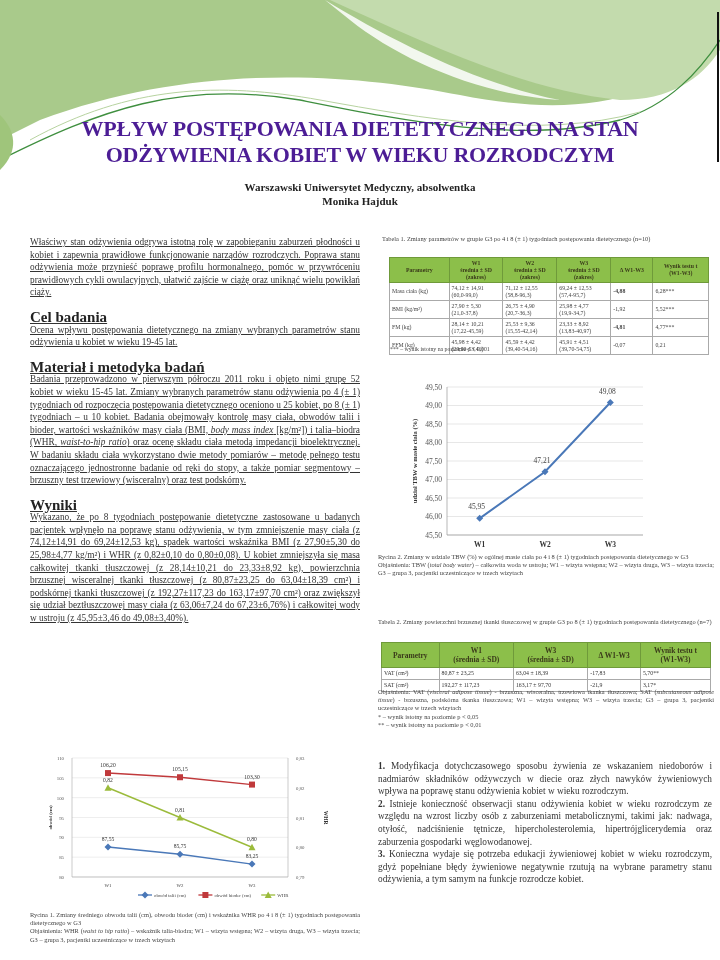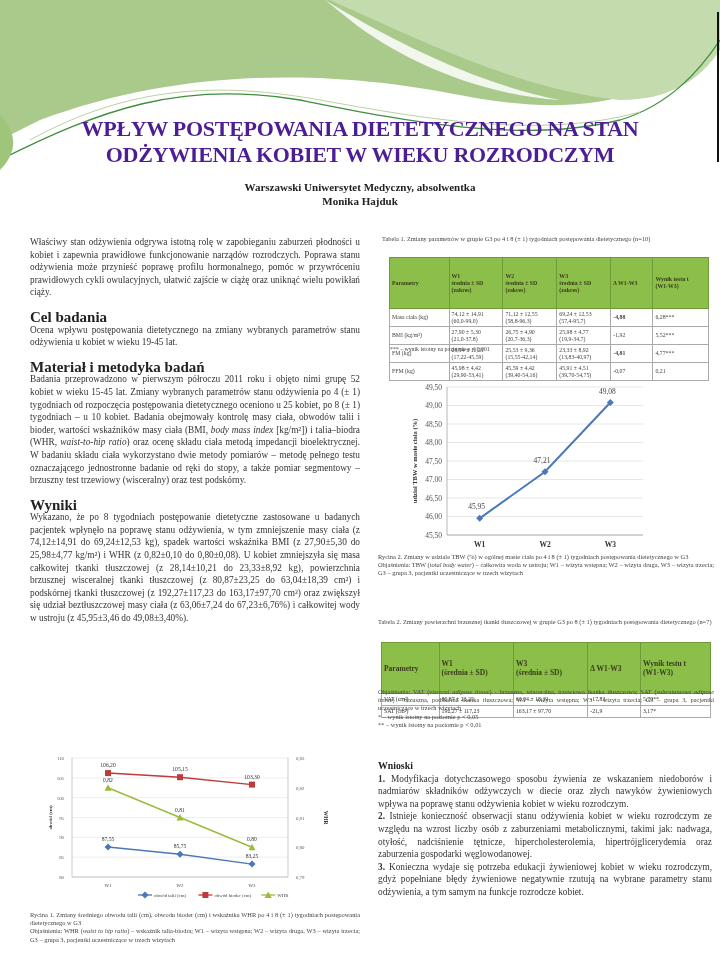--- a/index.html
+++ b/index.html
@@ -1,27 +1,27 @@
 <!DOCTYPE html>
 <html><head>
 <meta charset="utf-8">
 <style>
   html,body{margin:0;padding:0;}
   body{width:720px;height:960px;position:relative;overflow:hidden;background:#fff;font-family:"Liberation Serif","DejaVu Serif",serif;color:#222;}
   .hdr{position:absolute;left:0;top:0;width:720px;height:170px;}
   .edge-line{position:absolute;left:717px;top:12px;width:2px;height:150px;background:#111;}
   .title{position:absolute;left:0;top:116px;width:720px;text-align:center;color:#4c1d95;font-weight:bold;font-size:22px;line-height:26px;letter-spacing:-0.3px;}
   .author{position:absolute;left:0;top:180px;width:720px;text-align:center;font-size:11px;line-height:14px;font-weight:bold;color:#222;}
-  .col-left{position:absolute;left:30px;top:236px;width:330px;font-size:9.3px;line-height:12.6px;text-align:justify;color:#333;}
+  .col-left{position:absolute;left:30px;top:236px;width:330px;font-size:9.3px;line-height:12.6px;text-align:justify;color:#333;text-decoration:underline;}
   .col-left p{margin:0 0 12px 0;}
   .col-left h3{margin:0;font-size:15px;font-weight:bold;color:#222;}
   .cap{font-size:6.4px;line-height:8.2px;color:#444;text-align:justify;}
   .t1cap{position:absolute;left:382px;top:235px;width:330px;}
   table.tbl{border-collapse:collapse;font-size:5.8px;line-height:7px;color:#444;}
-  table.tbl th{background:#8cbf4a;color:#3a3a1a;font-weight:bold;border:1px solid #6f9a3a;padding:14px 2px;text-align:left;}
+  table.tbl th{background:#8cbf4a;color:#3a3a1a;font-weight:bold;border:1px solid #6f9a3a;padding:1px 2px;text-align:center;}
   table.tbl td{border:1px solid #aaa;padding:1px 2px;vertical-align:middle;}
   .tbl1{position:absolute;left:389px;top:257px;width:320px;}
   .tbl1 th{height:22px;}
   .tbl1 td{height:15px;}
   .note1{position:absolute;left:390px;top:346px;font-size:5.8px;color:#444;}
   .chart2{position:absolute;left:385px;top:378px;width:330px;height:172px;}
   .fig2cap{position:absolute;left:378px;top:553px;width:336px;}
   .t2cap{position:absolute;left:378px;top:618px;width:336px;}
   .tbl2{position:absolute;left:381px;top:642px;width:330px;font-size:7px;line-height:8.5px;}
   .tbl2 th{font-size:7.5px;line-height:9px;height:22px;}
@@ -289,17 +289,16 @@
       </tr>
     </tbody>
 </table>
 <div class="t2notes cap">
   <div><span>Objaśnienia: VAT (</span><i>visceral adipose tissue</i><span>) - brzuszna, wisceralna, trzewiowa tkanka tłuszczowa; SAT (</span><i>subcutaneous adipose tissue</i><span>) - brzuszna, podskórna tkanka tłuszczowa; W1 – wizyta wstępna; W3 – wizyta trzecia; G3 – grupa 3, pacjentki uczestniczące w trzech wizytach</span></div>
   <div>* – wynik istotny na poziomie p &lt; 0,05</div>
   <div>** – wynik istotny na poziomie p &lt; 0,01</div>
 </div>
 
 <div class="concl">
-  <h3>Wnioski</h3>
   <p><b>1.</b><span> Modyfikacja dotychczasowego sposobu żywienia ze wskazaniem niedoborów i nadmiarów składników odżywczych w diecie oraz złych nawyków żywieniowych wpływa na poprawę stanu odżywienia kobiet w wieku rozrodczym.</span></p>
   <p><b>2.</b><span> Istnieje konieczność obserwacji stanu odżywienia kobiet w wieku rozrodczym ze względu na wzrost liczby osób z zaburzeniami metabolicznymi, takimi jak: nadwaga, otyłość, nadciśnienie tętnicze, hipercholesterolemia, hipertrójglicerydemia oraz zaburzenia gospodarki węglowodanowej.</span></p>
   <p><b>3.</b><span> Konieczna wydaje się potrzeba edukacji żywieniowej kobiet w wieku rozrodczym, gdyż popełniane błędy żywieniowe negatywnie rzutują na wybrane parametry stanu odżywienia, a tym samym na funkcje rozrodcze kobiet.</span></p>
 </div>
 
 </body></html>

